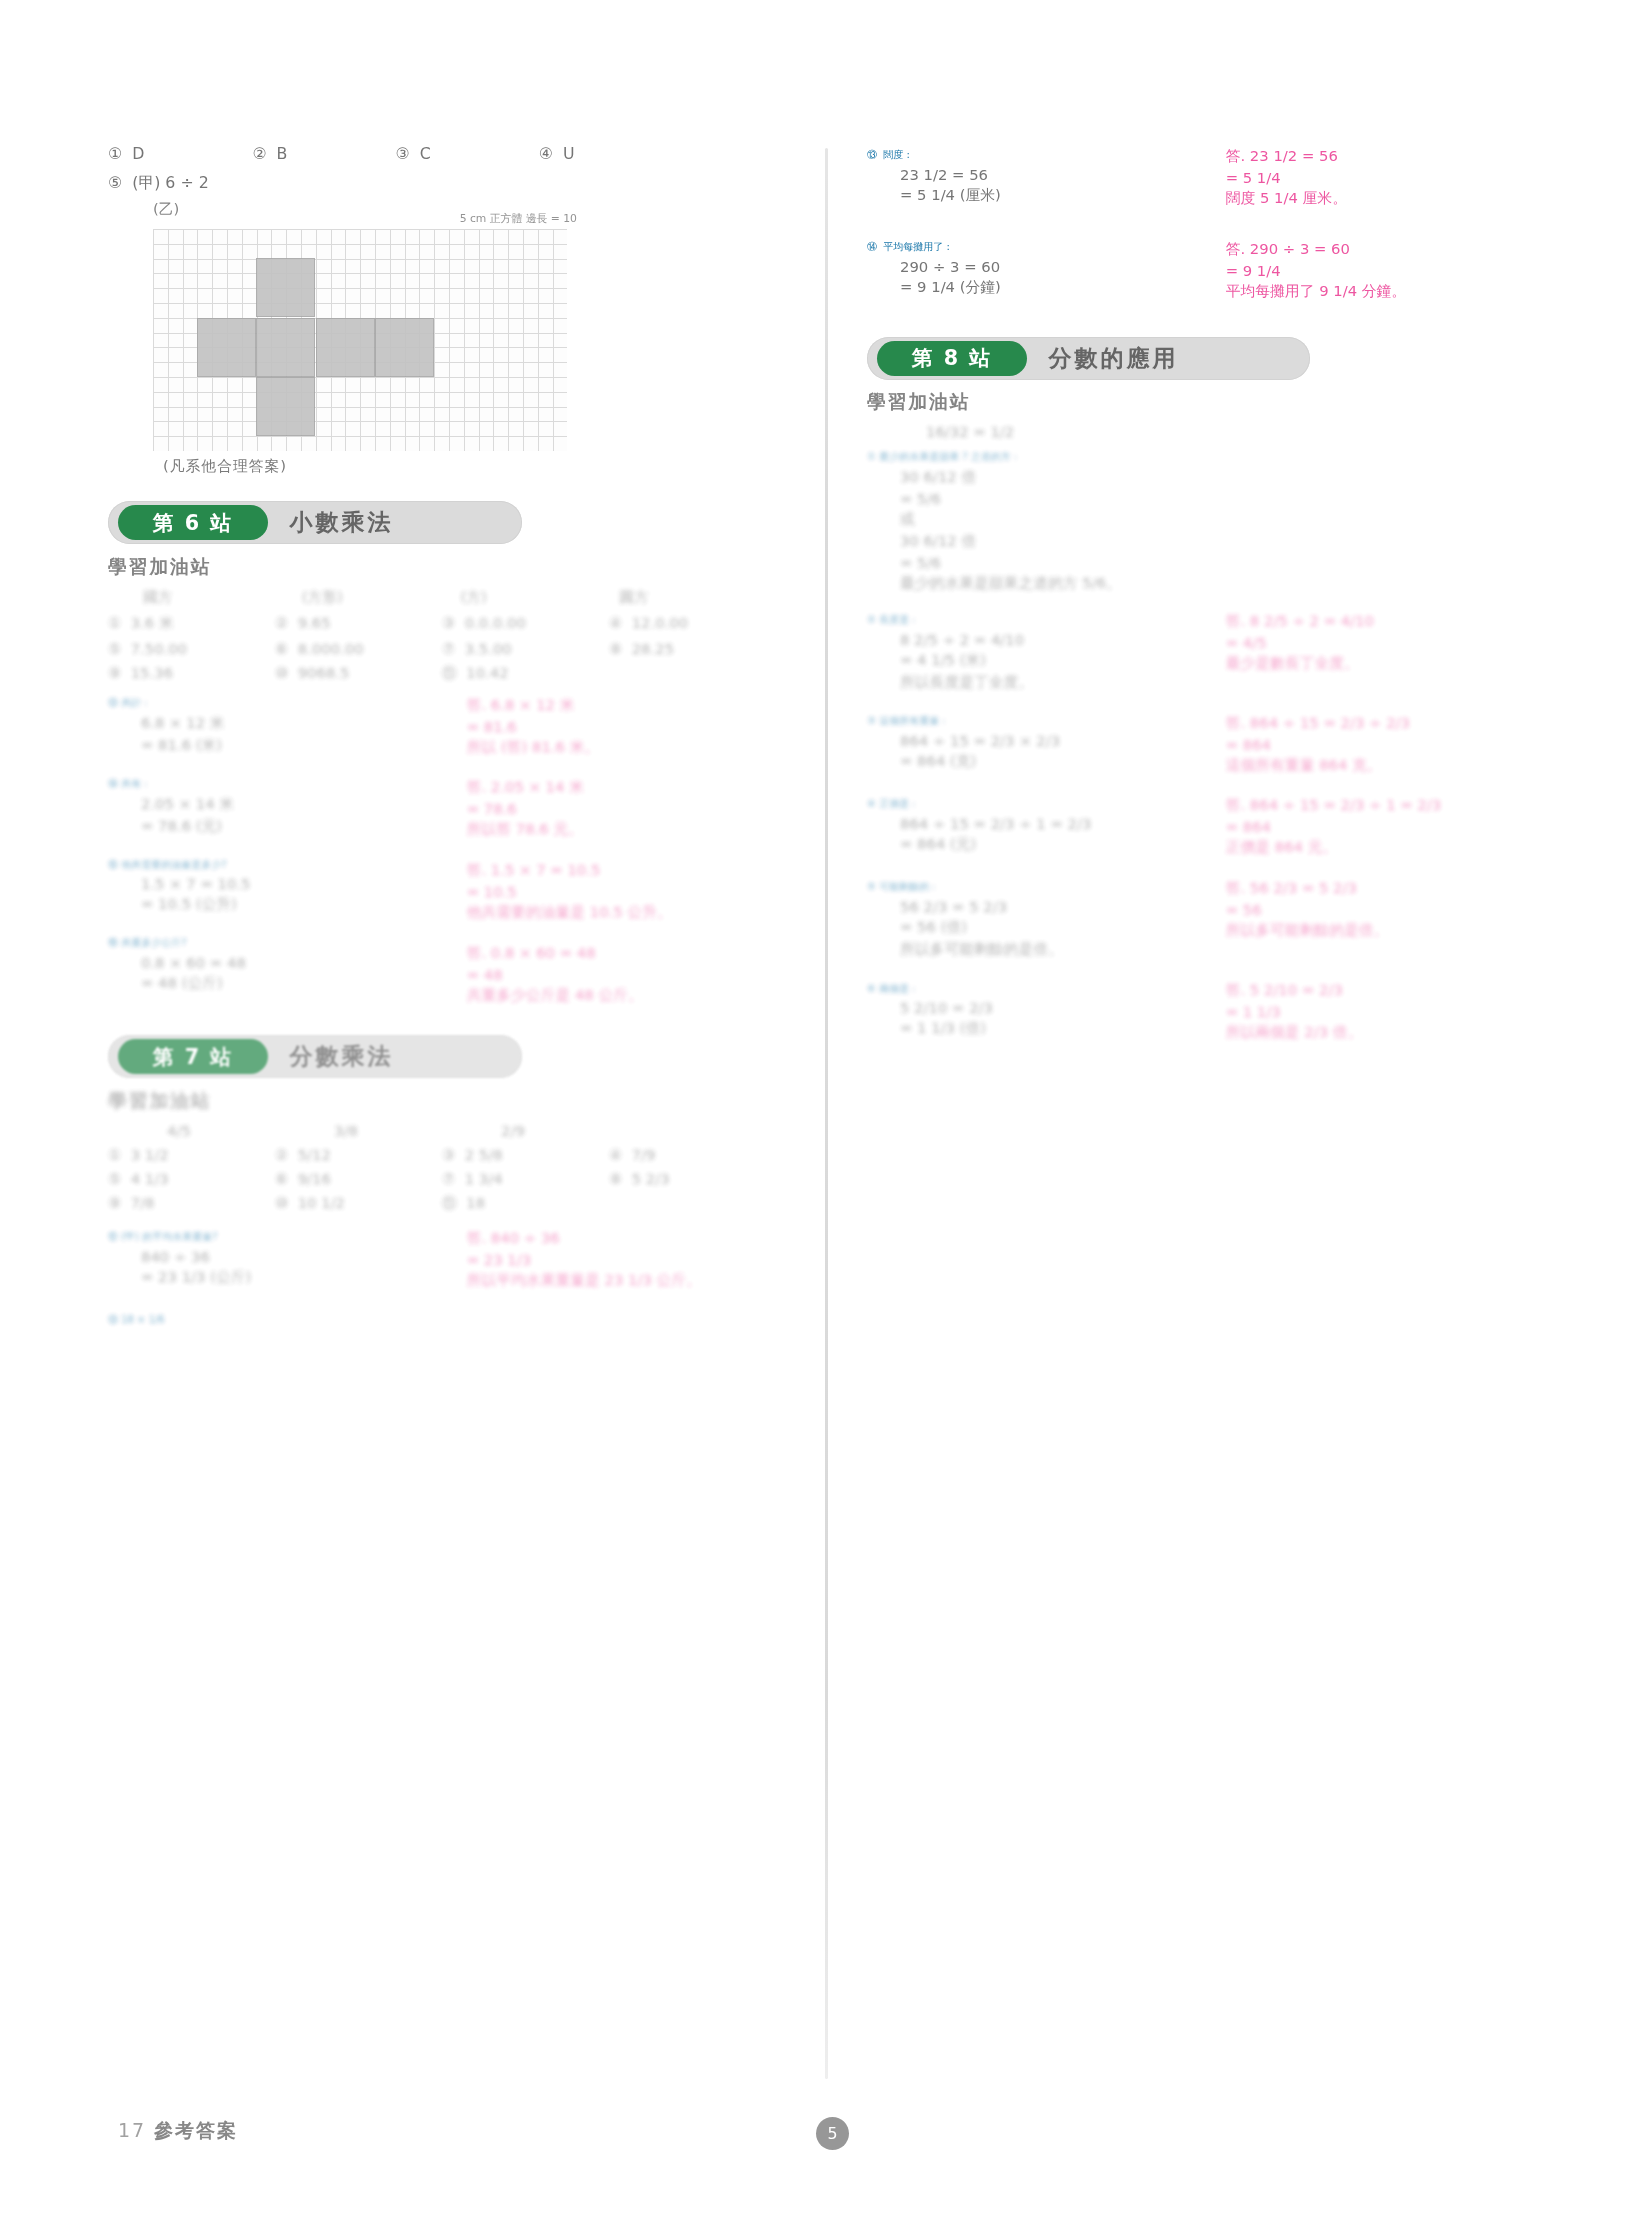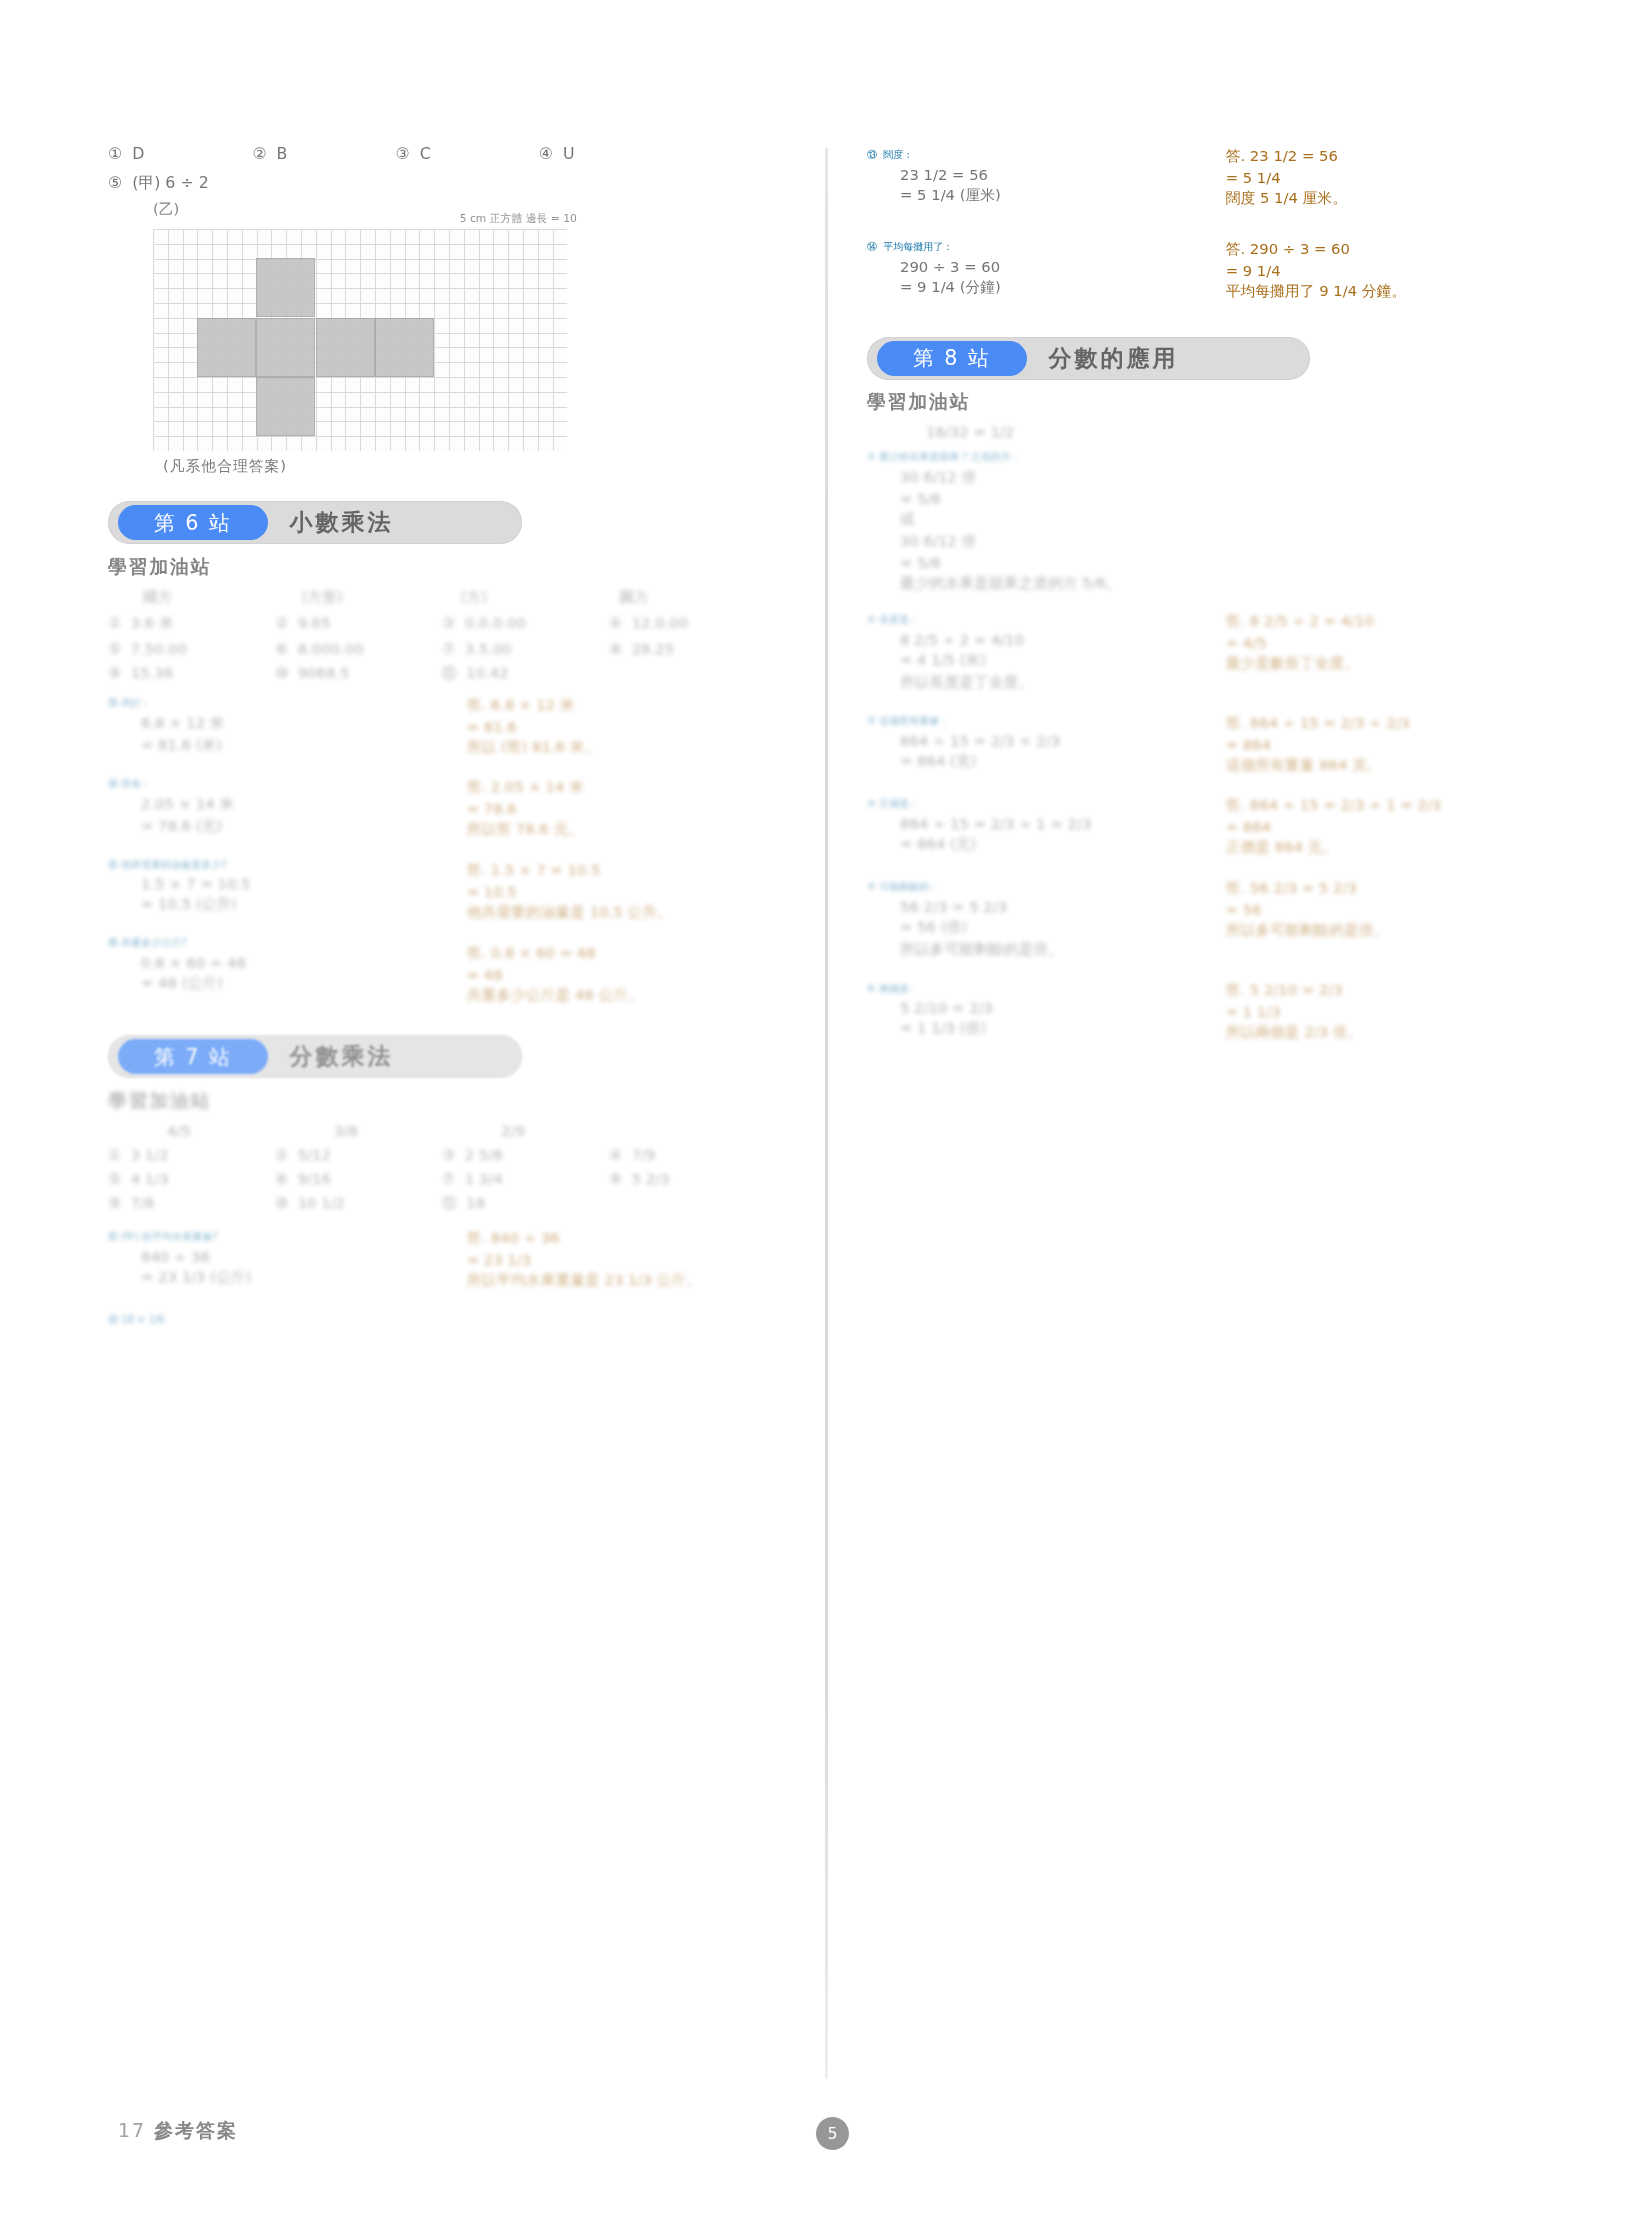--- a/index.html
+++ b/index.html
@@ -59,24 +59,24 @@
     border-radius: 21.7px;
     background: #d9d9d9;
     box-shadow: inset 0 0 0 1px #cfcfcf;
   }
   .banner-pill {
     position: relative;
     z-index: 2;
     margin-left: 9.9px;
     width: 150px; height: 35px;
     border-radius: 17.7px;
-    background: #3b82f6;
+    background: #15803d;
     color: #ffffff;
     font-size: 20.7px;
-    font-weight: normal;
+    font-weight: bold;
     display: flex; align-items: center; justify-content: center;
     letter-spacing: 2px;
   }
   .banner-title {
     position: relative;
     z-index: 2;
     margin-left: 21.7px;
     font-size: 23px;
     font-weight: bold;
     color: #585858;
@@ -124,21 +124,21 @@
     margin-top: 16px;
   }
   .fig-caption {
     margin: 5.9px 0 0 55px;
     font-size: 14.8px;
     color: #6f6f6f;
     letter-spacing: 1px;
   }
 
   .eq { margin: 3px 0 3px 33px; font-size: 14.8px; color: #6a6a6a; white-space: nowrap; }
-  .ans { margin: 3px 0 3px 13.8px; font-size: 14.8px; color: #a16207; white-space: nowrap; }
+  .ans { margin: 3px 0 3px 13.8px; font-size: 14.8px; color: #ec4899; white-space: nowrap; }
   .two-col {
     display: flex;
     gap: 19.7px;
   }
   .two-col > div { flex: 1 1 0; min-width: 0; }
 
   .qline { font-size: 10px; color: #0369a1; margin: 3.9px 0; white-space: nowrap; }
 
   
   .blur-block { filter: blur(2.2px); opacity: .55; }

